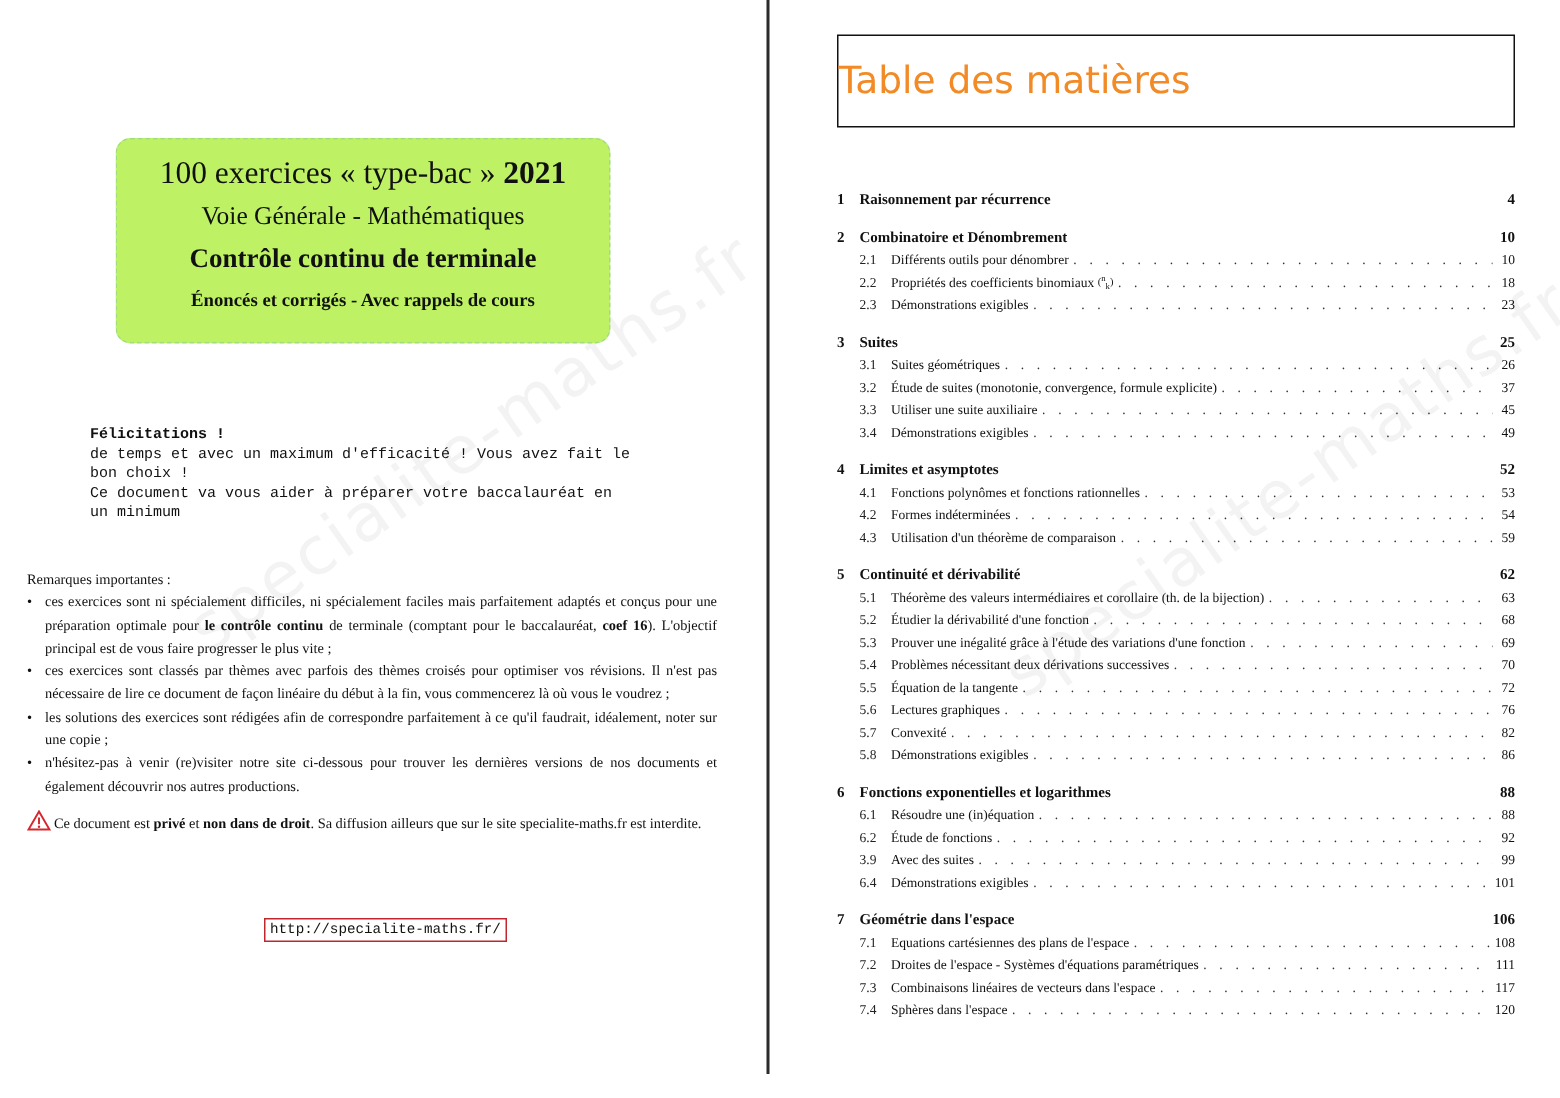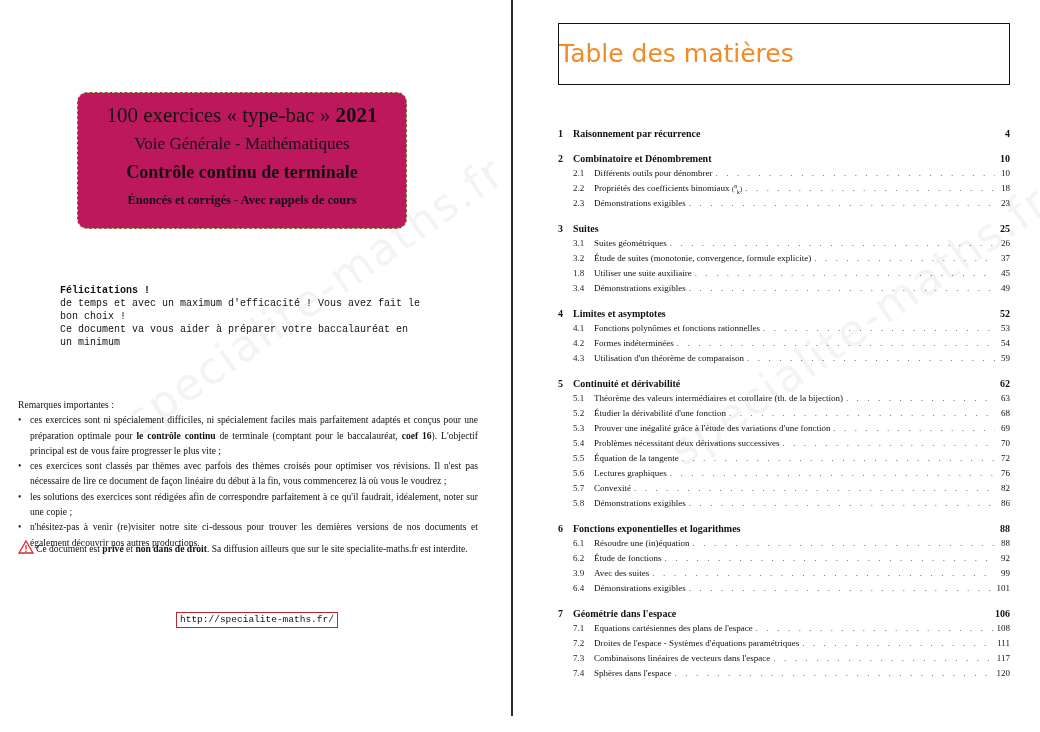--- a/index.html
+++ b/index.html
@@ -11,35 +11,35 @@
   .page-right { position:absolute; left:514px; top:0; width:526px; height:732px; }
   .divider { position:absolute; left:511px; top:0; width:2px; height:716px; background:#2b2b2b; }
 
   .watermark {
     position:absolute; font-family:"DejaVu Sans", sans-serif; font-size:44px; color:#f3f3f3;
     transform:rotate(-35deg); white-space:nowrap; pointer-events:none; letter-spacing:2px;
   }
 
   .title-box {
     position:absolute; left:77px; top:92px; width:330px; height:137px;
-    background:#be185d; border:1px dashed #9fdc7f; border-radius:10px;
+    background:#bef264; border:1px dashed #9fdc7f; border-radius:10px;
     text-align:center; box-sizing:border-box;
   }
   .tb-line1 { font-family:"Liberation Serif", serif; font-size:21px; margin-top:10px; color:#111; }
   .tb-line1 b { font-weight:bold; }
   .tb-line2 { font-family:"Liberation Serif", serif; font-size:17px; margin-top:6px; color:#111; }
   .tb-line3 { font-family:"Liberation Serif", serif; font-weight:bold; font-size:18px; margin-top:8px; color:#111; }
   .tb-line4 { font-family:"Liberation Serif", serif; font-weight:bold; font-size:12.5px; margin-top:10px; color:#111; }
 
   .felic { position:absolute; left:60px; top:284px; width:364px; 
            font-family:Liberation Mono, monospace; font-size:10px; line-height:13px; color:#111; }
   .felic .head { font-weight:bold; }
 
   .remarks { position:absolute; left:18px; top:379px; width:460px;
-             font-family:"Liberation Serif", serif; font-size:9.6px; line-height:15.3px; color:#111;margin-top:18px; }
+             font-family:"Liberation Serif", serif; font-size:9.6px; line-height:15.3px; color:#111; }
   .remarks ul { list-style:none; margin:0; padding:0; }
   .remarks li { position:relative; padding-left:12px; text-align:justify; }
   .remarks li::before { content:"\2022"; position:absolute; left:0; top:0; }
   .remarks b { font-weight:bold; }
 
   .warning { position:absolute; left:18px; top:540px; width:460px;
              font-family:"Liberation Serif", serif; font-size:9.6px; line-height:15px; color:#111; }
   .warning b { font-weight:bold; }
   .warn-icon { display:inline-block; width:16px; height:14px; vertical-align:-2px; margin-right:2px; }
 
@@ -161,21 +161,21 @@
         <span class="dots"></span>
         <span class="pg">26</span>
       </div>
       <div class="sub">
         <span class="num">3.2</span>
         <span class="title"><span>Étude de suites (monotonie, convergence, formule explicite)</span></span>
         <span class="dots"></span>
         <span class="pg">37</span>
       </div>
       <div class="sub">
-        <span class="num">1.8</span>
+        <span class="num">3.3</span>
         <span class="title"><span>Utiliser une suite auxiliaire</span></span>
         <span class="dots"></span>
         <span class="pg">45</span>
       </div>
       <div class="sub">
         <span class="num">3.4</span>
         <span class="title"><span>Démonstrations exigibles</span></span>
         <span class="dots"></span>
         <span class="pg">49</span>
       </div>

